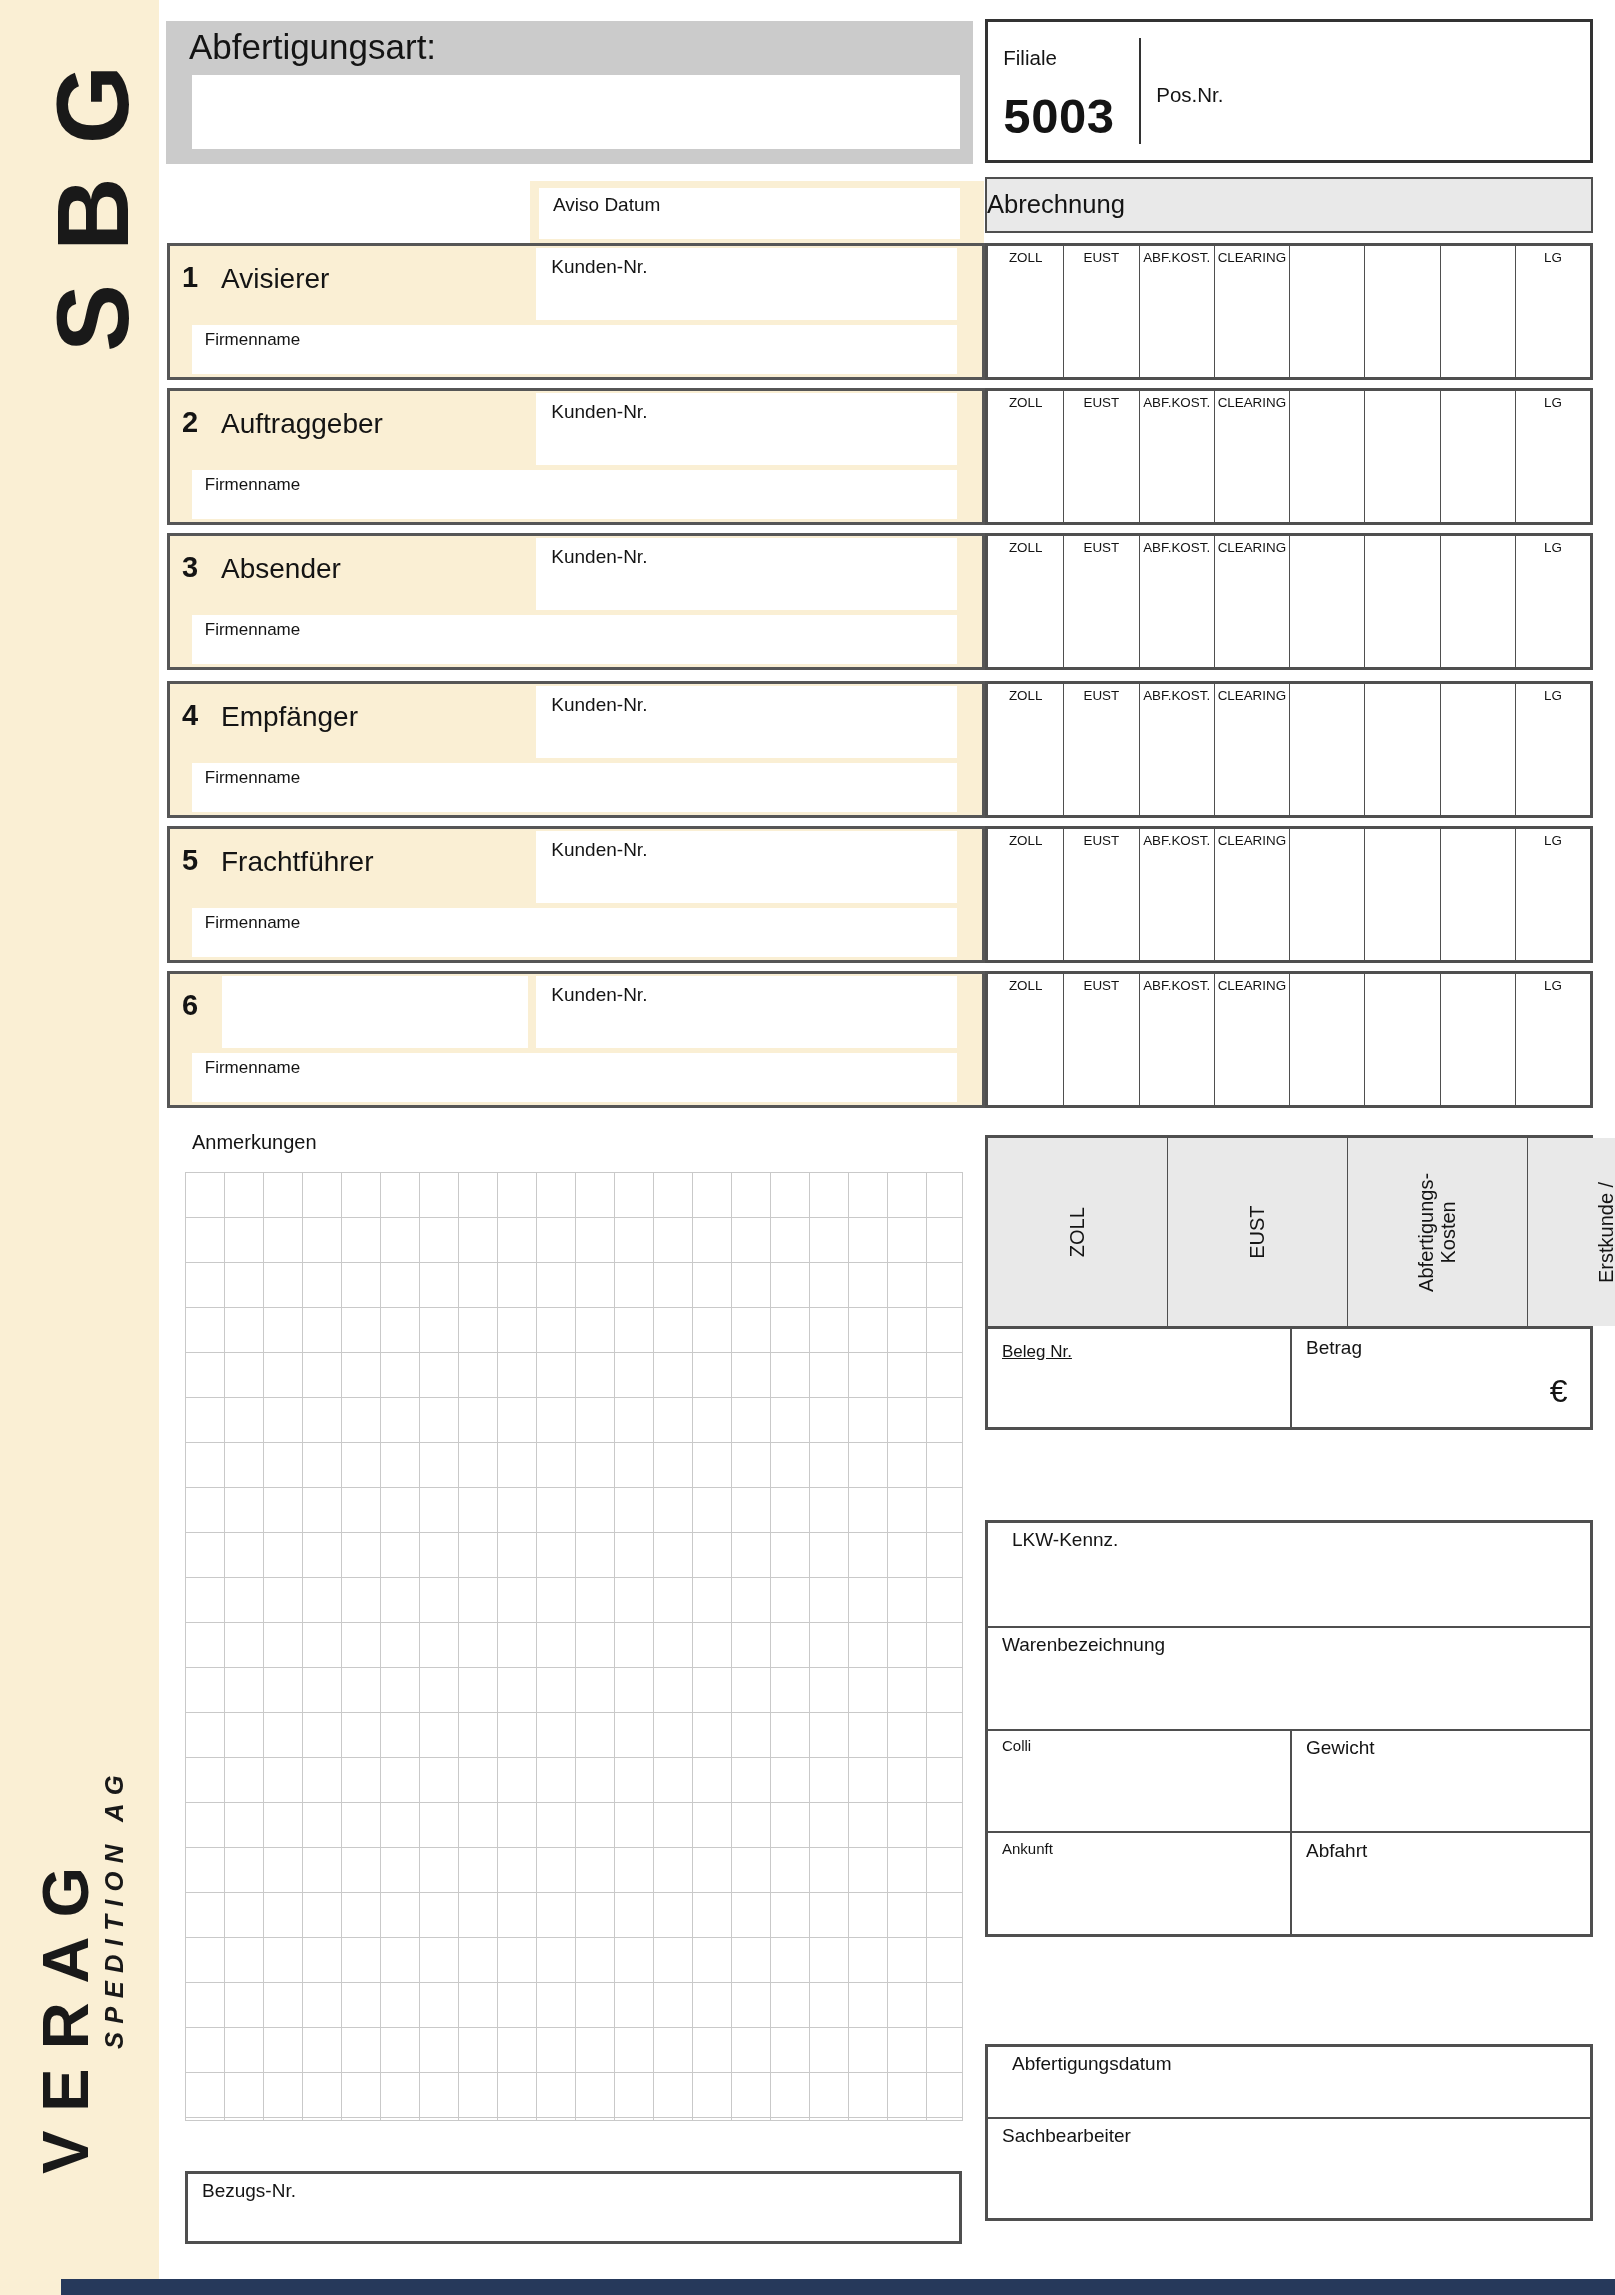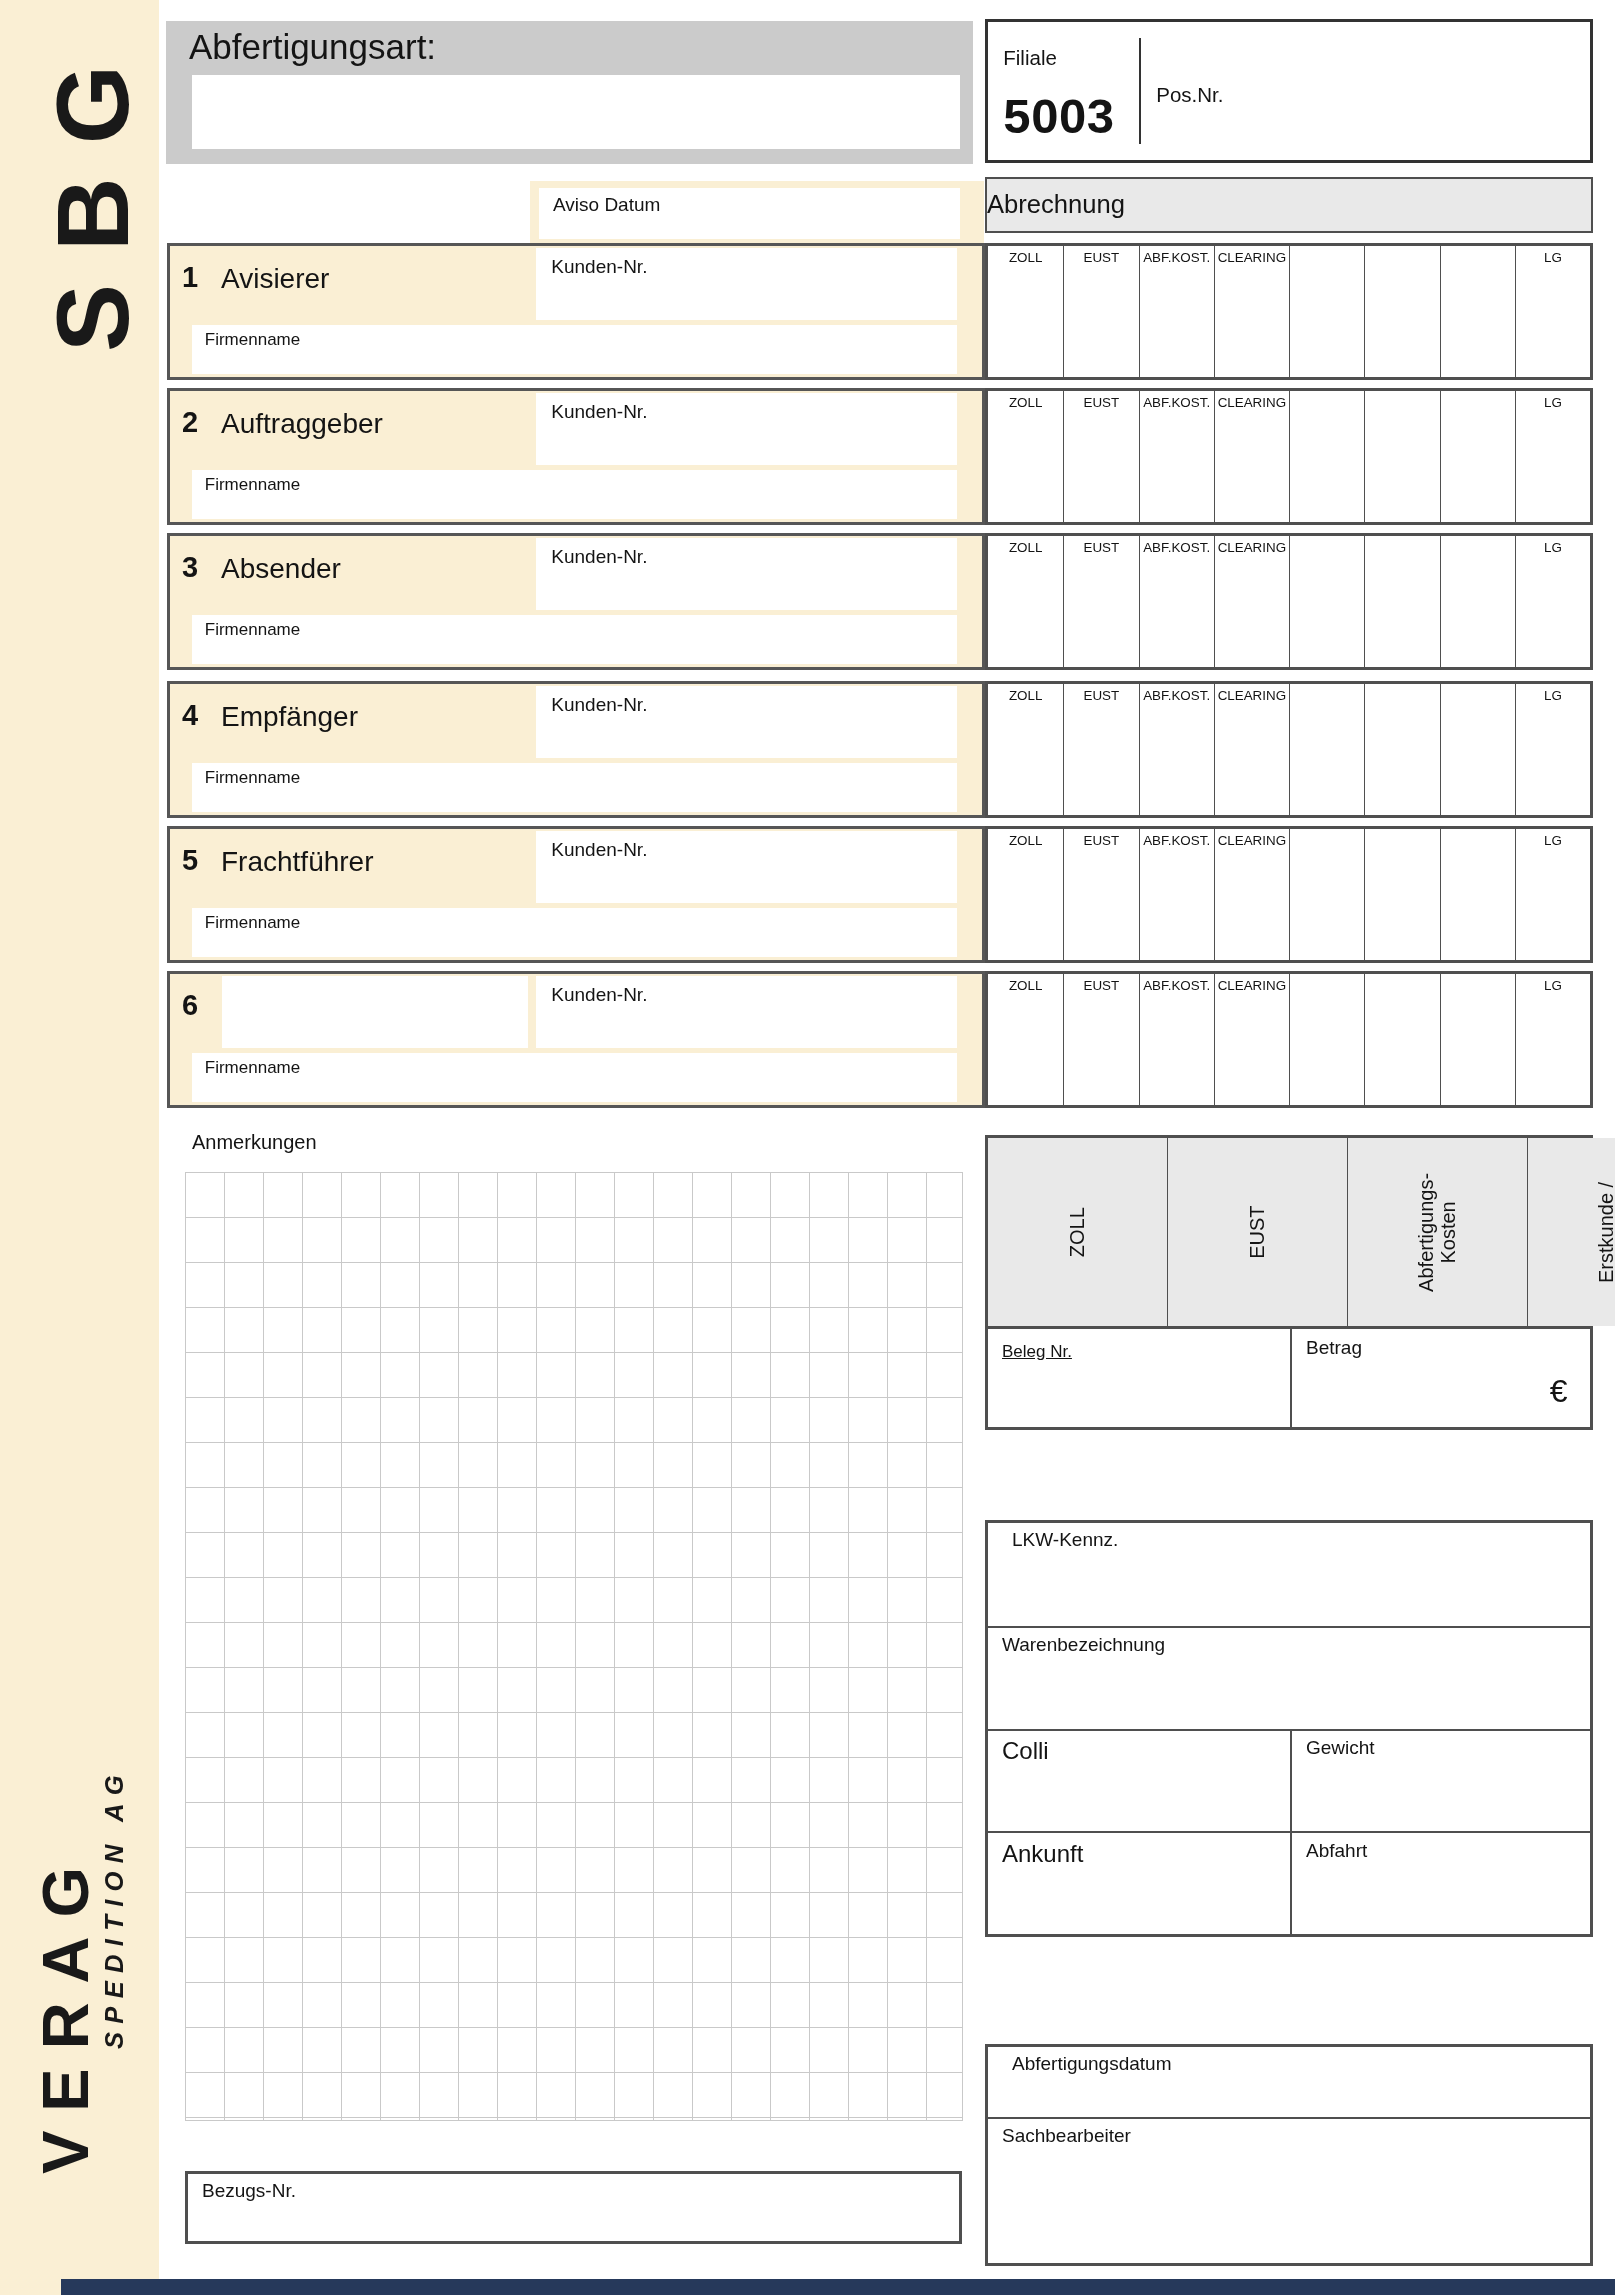--- a/index.html
+++ b/index.html
@@ -66,23 +66,23 @@
               font-size:17px;padding:13px 0 0 14px;text-decoration:underline;}
   .betrag-cell{flex:1;position:relative;font-size:19px;padding:7.7px 0 0 14px;}
   .euro{position:absolute;right:22.4px;bottom:16.6px;font-size:32px;}
   
   .lkw-box{position:absolute;left:985px;top:1520px;width:608px;height:417px;
            border:3.2px solid #4F4F4F;box-sizing:border-box;background:#fff;
            display:grid;grid-template-rows:repeat(4,1fr);}
   .det-row{border-top:2.6px solid #4F4F4F;font-size:19px;padding:6.4px 0 0 14px;box-sizing:border-box;}
   .det-row:first-child{border-top:none;padding-left:24px;}
   .det-row.split{display:flex;padding:0;}
-  .det-half{width:304px;border-right:2.6px solid #4F4F4F;box-sizing:border-box;font-size:24px;padding:6.4px 0 0 14px;}
+  .det-half{width:304px;border-right:2.6px solid #4F4F4F;box-sizing:border-box;font-size:15px;padding:6.4px 0 0 14px;}
   .det-half2{flex:1;font-size:19px;padding:6.4px 0 0 14px;}
-  .datum-box{position:absolute;left:985px;top:2044px;width:608px;height:222px;
+  .datum-box{position:absolute;left:985px;top:2044px;width:608px;height:177px;
              border:3.2px solid #4F4F4F;box-sizing:border-box;background:#fff;
              display:grid;grid-template-rows:70px 1fr;}
   
   .anm-lbl{position:absolute;left:192px;top:1131px;font-size:20px;}
   .anm-grid{position:absolute;left:185px;top:1172px;width:778px;height:949px;
             background-image:
               repeating-linear-gradient(to right, var(--gridline) 0 1.3px, transparent 1.3px 39px),
               repeating-linear-gradient(to bottom, var(--gridline) 0 1.3px, transparent 1.3px 45px);
             border-right:1.3px solid var(--gridline);border-bottom:1.3px solid var(--gridline);
             box-sizing:border-box;}

